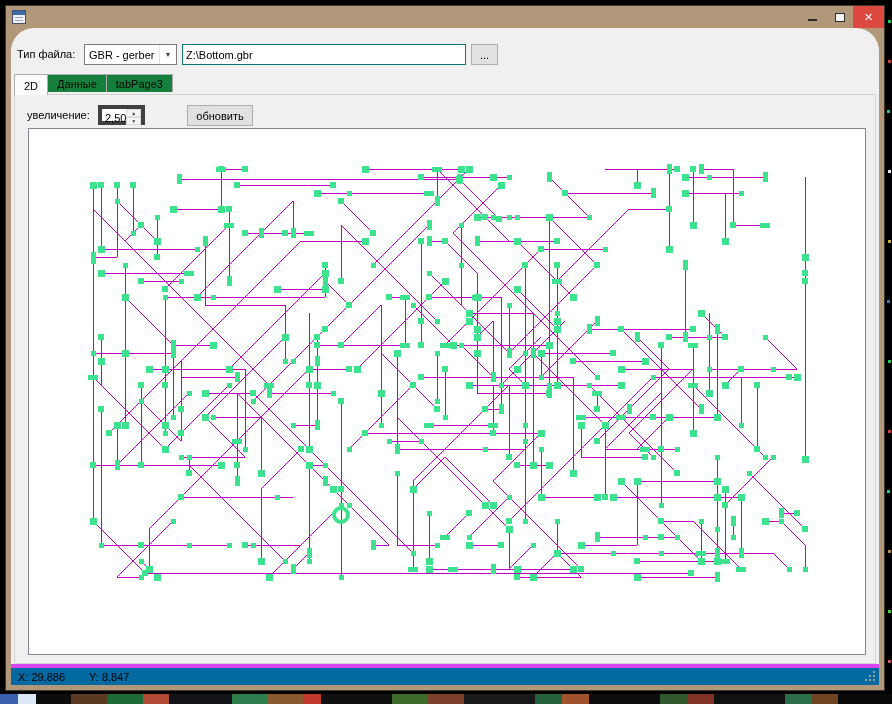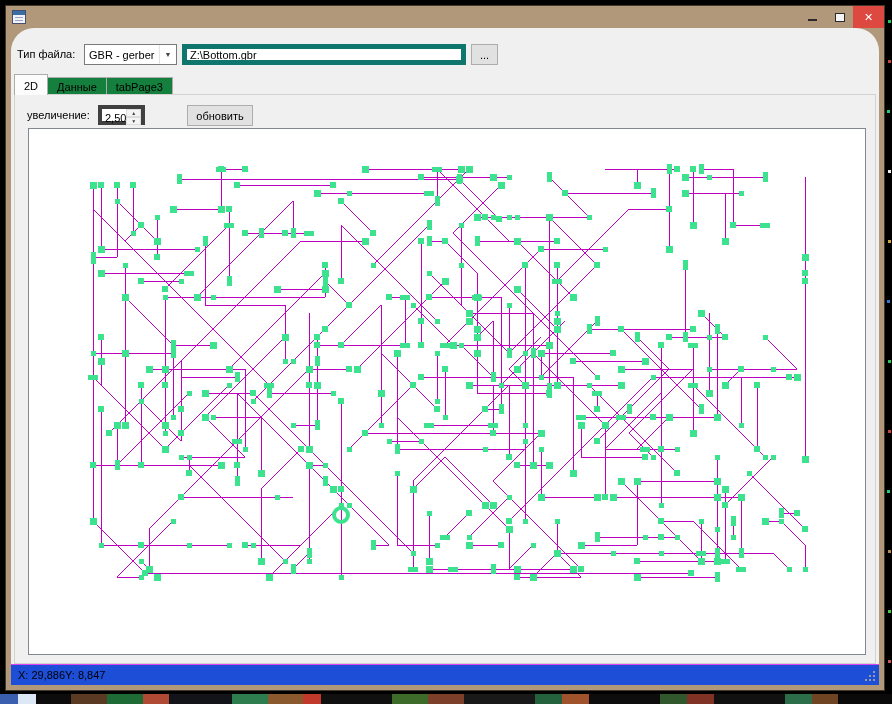--- a/index.html
+++ b/index.html
@@ -30,28 +30,28 @@
   .client { position:absolute; left:5px; top:22px; right:5px; bottom:5px; background:#f0f0f0;
     font-size:11px; color:#000;border-radius:23px; }
 
   
   .lbl { position:absolute; }
   .file-type-label { left:6px; top:20px; }
   .combobox { position:absolute; left:73px; top:16px; width:93px; height:21px; background:#fff;
     border:1px solid #7a7a7a; display:flex; align-items:center; padding-left:4px; }
   .combo-arrow { margin-left:auto; width:17px; text-align:center; font-size:7px; color:#424242;
     border-left:1px solid #e4e4e4; align-self:stretch; display:flex; align-items:center; justify-content:center; }
-  .textbox { position:absolute; left:171px; top:16px; width:284px; height:21px; border:5px solid #0f766e;
+  .textbox { position:absolute; left:171px; top:16px; width:284px; height:21px; border:1px solid #0f766e;
     font-family:"Liberation Sans", sans-serif; font-size:11px; padding:0 3px; background:#fff; }
   .btn { background:#e1e1e1; border:1px solid #adadad; font-family:"Liberation Sans", sans-serif;
     font-size:11px; color:#000; }
   .browse-btn { position:absolute; left:460px; top:16px; width:27px; height:21px; }
 
   
-  .tabstrip { position:absolute; left:3px; top:46px; display:flex; align-items:flex-end; height:21px; }
+  .tabstrip { position:absolute; left:3px; top:46px; display:flex; align-items:flex-start; height:21px; }
   .tab { padding:3px 9px 3px; background:#15803d; border:1px solid #acacac; border-bottom:none;
     margin-right:-1px; height:18px; }
   .tab.active { background:#fcfcfc; height:21px; position:relative; z-index:2; padding-top:5px; }
 
   .tabpage { position:absolute; left:3px; top:66px; right:3px; bottom:21px; background:#f0f0f0;
     border:1px solid #d2d2d2; }
 
   
   .zoom-label { left:12px; top:14px; }
   .numeric { position:absolute; left:83px; top:10px; width:47px; height:20px; background:#fff;
@@ -61,23 +61,23 @@
   .spin-btn { flex:1; font-size:5px; color:#404040; background:#f4f4f4; border:1px solid #dcdcdc;
     display:flex; align-items:center; justify-content:center; }
   .refresh-btn { position:absolute; left:172px; top:10px; width:66px; height:21px; }
 
   
   .canvas { position:absolute; left:13px; top:33px; width:838px; height:527px; background:#fff;
     border:1px solid #828790; }
   .canvas svg { display:block; }
 
   
-  .statusbar { position:absolute; left:0; right:0; bottom:0; height:21px; background:#1d4ed8;
-    border-top:1px solid #d946ef; display:flex; align-items:center; padding-left:7px; }
-  .status-y { margin-left:0; }
+  .statusbar { position:absolute; left:0; right:0; bottom:0; height:21px; background:#0369a1;
+    border-top:4px solid #d946ef; display:flex; align-items:center; padding-left:7px; }
+  .status-y { margin-left:24px; }
   .grip { position:absolute; right:2px; bottom:2px; width:12px; height:12px; }
   .grip::before { content:""; position:absolute; left:8px; top:8px; width:2px; height:2px; background:#9b9b9b;
     box-shadow:0 -4px 0 #9b9b9b, 0 -8px 0 #9b9b9b, -4px 0 0 #9b9b9b, -4px -4px 0 #9b9b9b, -8px 0 0 #9b9b9b; }
 </style>
 </head>
 <body>
 
 <div>
   <div class="wall-bottom"></div>
   <div class="wall-right"></div>

